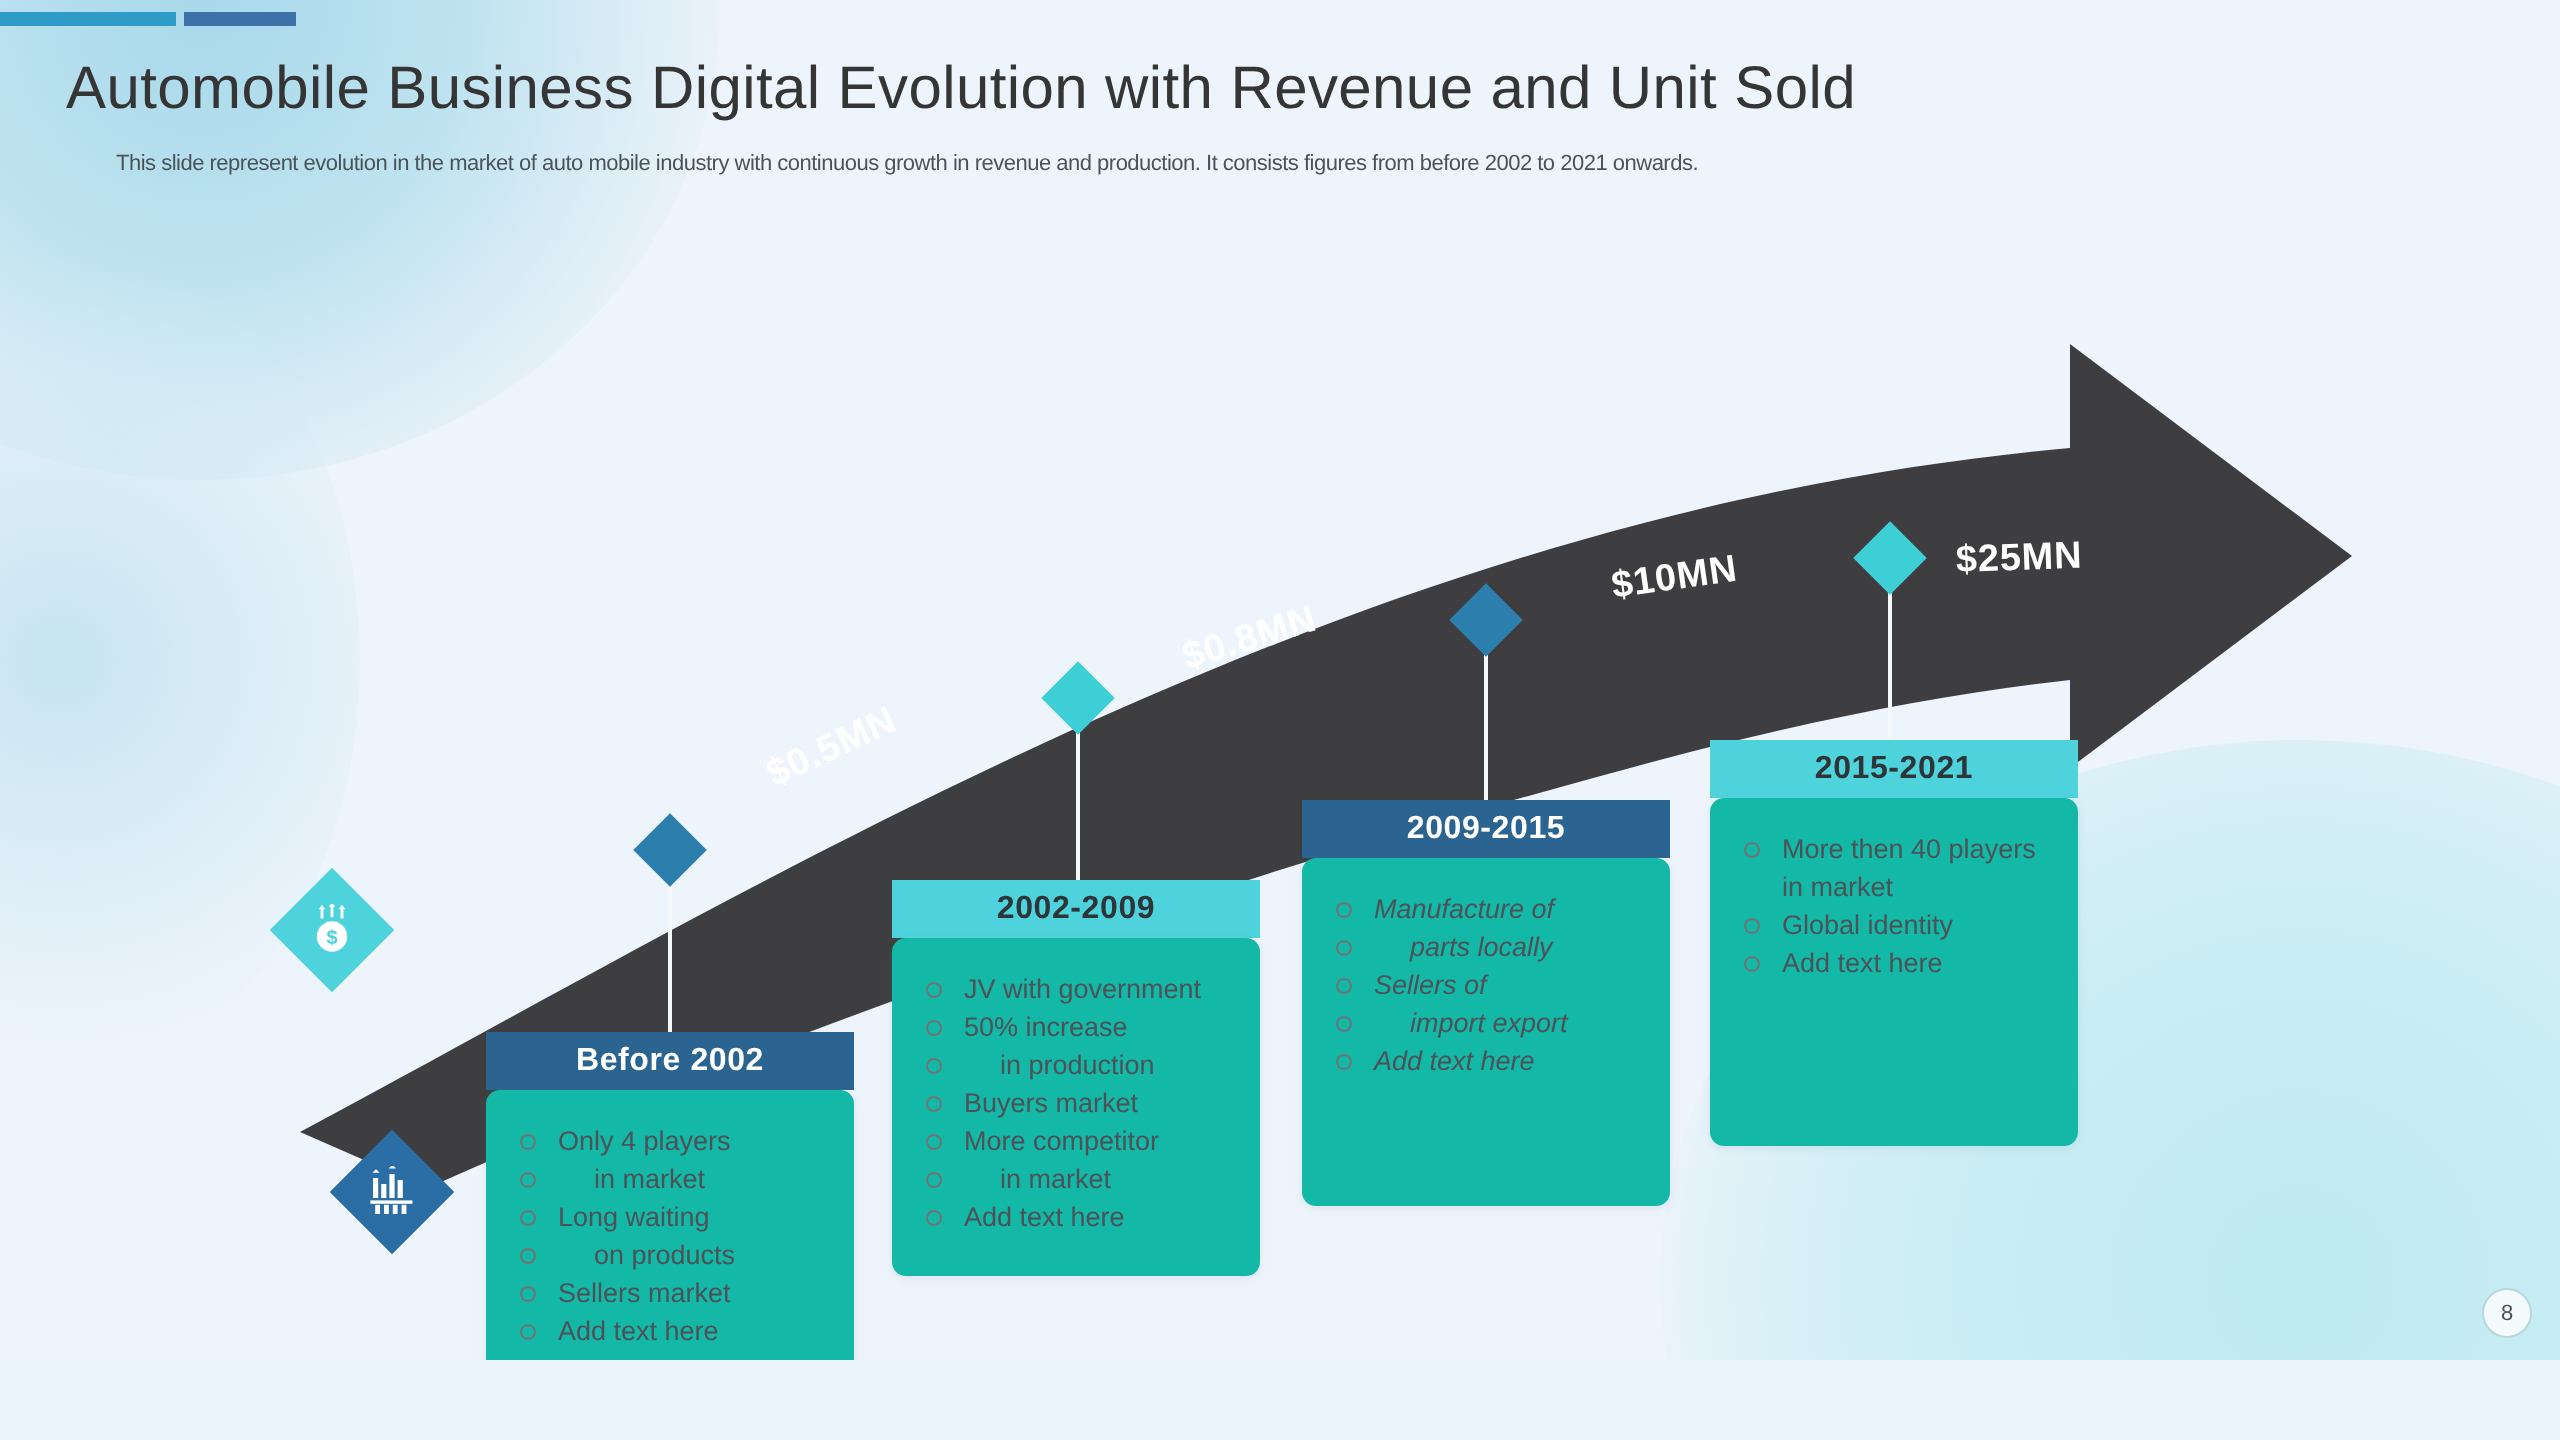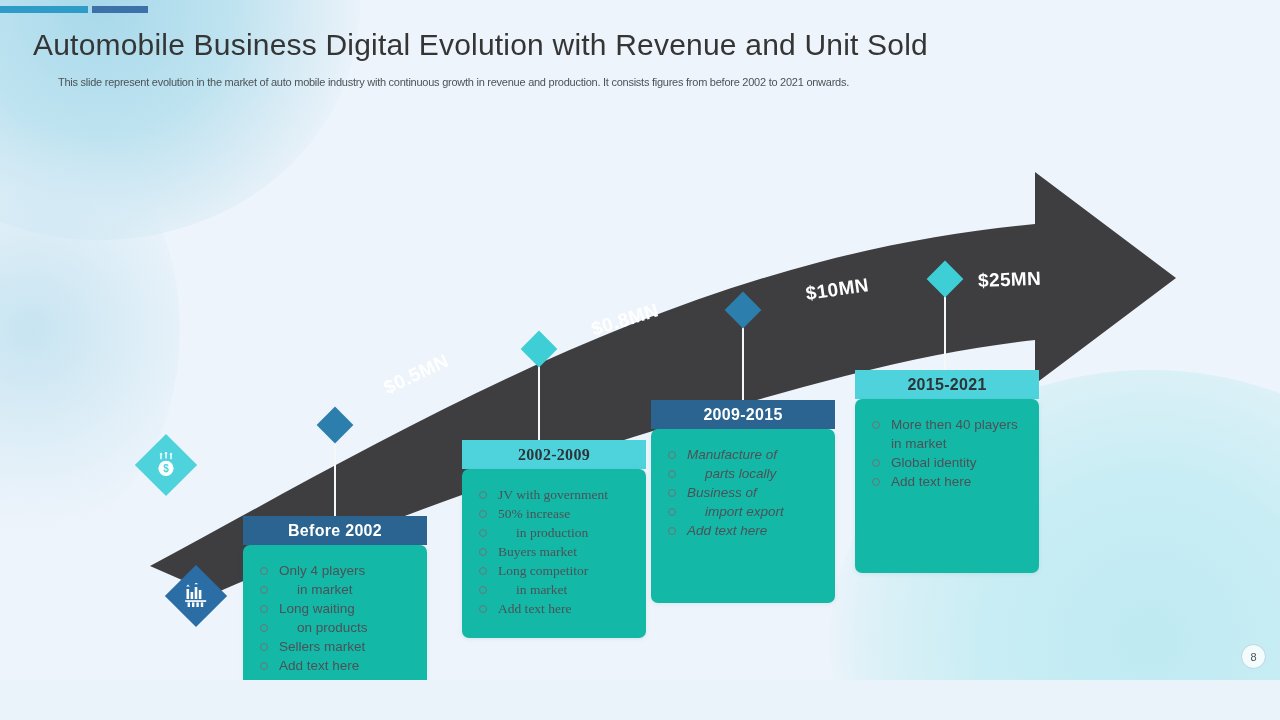--- a/index.html
+++ b/index.html
@@ -312,42 +312,42 @@
         <li><span class="bullet"></span><span>Only 4 players</span></li>
         <li class="indent"><span class="bullet"></span><span>in market</span></li>
         <li><span class="bullet"></span><span>Long waiting</span></li>
         <li class="indent"><span class="bullet"></span><span>on products</span></li>
         <li><span class="bullet"></span><span>Sellers market</span></li>
         <li><span class="bullet"></span><span>Add text here</span></li>
       </ul>
     </div>
   </div>
 
-  <div class="card" style="left:462px; top:440px; width:184px;font-family:Liberation Serif, serif;">
+  <div class="card" style="left:446px; top:440px; width:184px;">
     <div class="card-head light">2002-2009</div>
     <div class="card-body" style="height:139px;">
       <ul>
         <li><span class="bullet"></span><span>JV with government</span></li>
         <li><span class="bullet"></span><span>50% increase</span></li>
         <li class="indent"><span class="bullet"></span><span>in production</span></li>
         <li><span class="bullet"></span><span>Buyers market</span></li>
-        <li><span class="bullet"></span><span>Long competitor</span></li>
+        <li><span class="bullet"></span><span>More competitor</span></li>
         <li class="indent"><span class="bullet"></span><span>in market</span></li>
         <li><span class="bullet"></span><span>Add text here</span></li>
       </ul>
     </div>
   </div>
 
   <div class="card" style="left:651px; top:400px; width:184px;">
     <div class="card-head dark">2009-2015</div>
     <div class="card-body" style="height:144px;font-style:italic;">
       <ul>
         <li><span class="bullet"></span><span>Manufacture of</span></li>
         <li class="indent"><span class="bullet"></span><span>parts locally</span></li>
-        <li><span class="bullet"></span><span>Business of</span></li>
+        <li><span class="bullet"></span><span>Sellers of</span></li>
         <li class="indent"><span class="bullet"></span><span>import export</span></li>
         <li><span class="bullet"></span><span>Add text here</span></li>
       </ul>
     </div>
   </div>
 
   <div class="card" style="left:855px; top:370px; width:184px;">
     <div class="card-head light">2015-2021</div>
     <div class="card-body" style="height:144px;">
       <ul>

